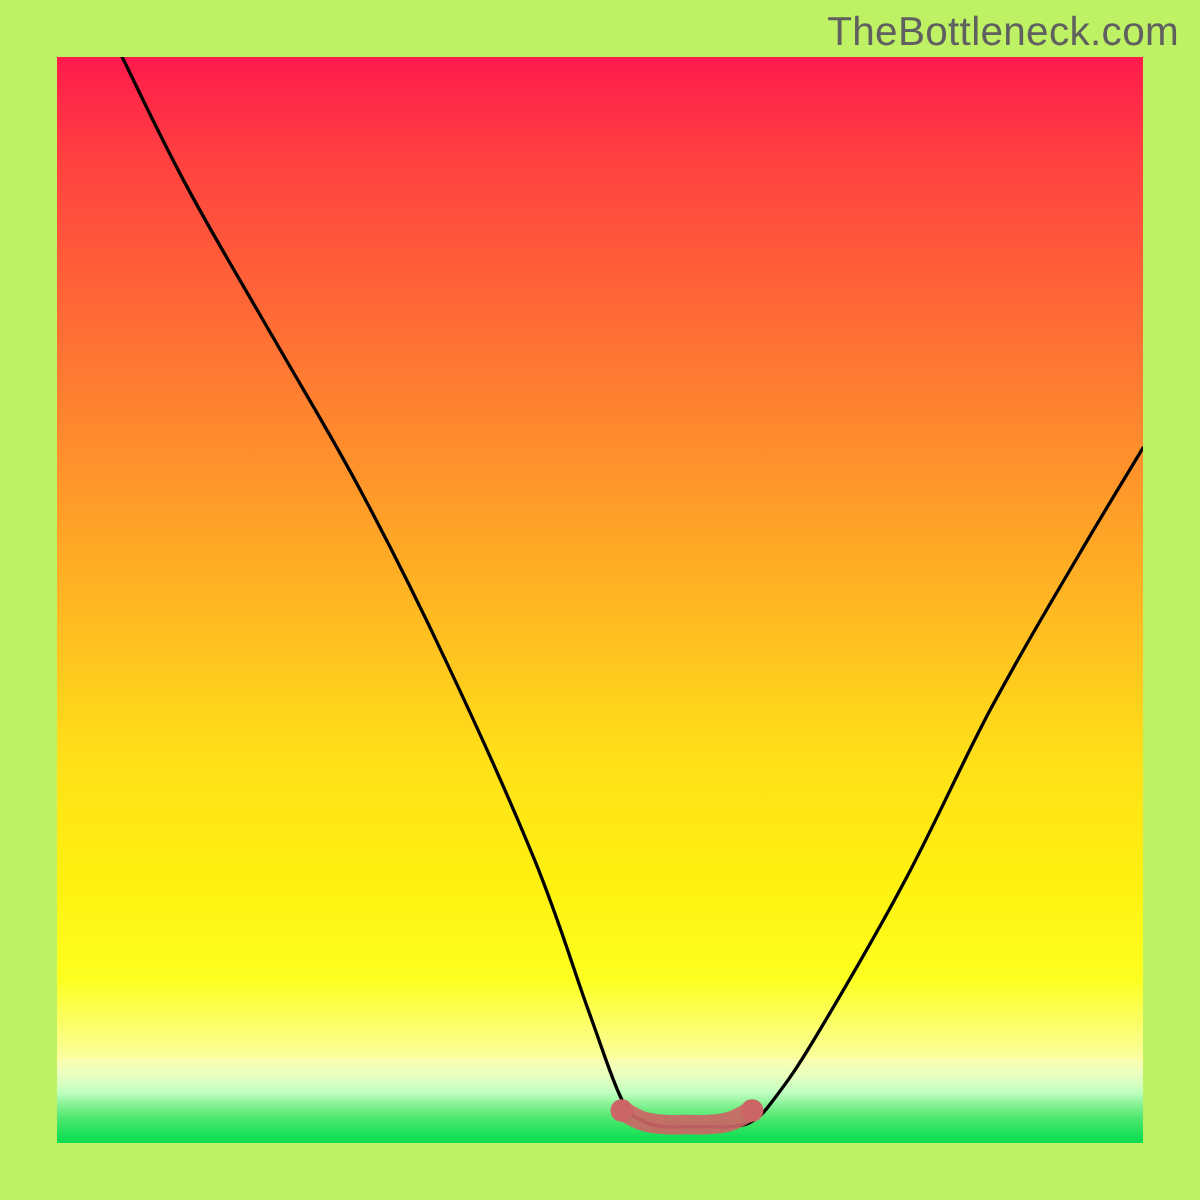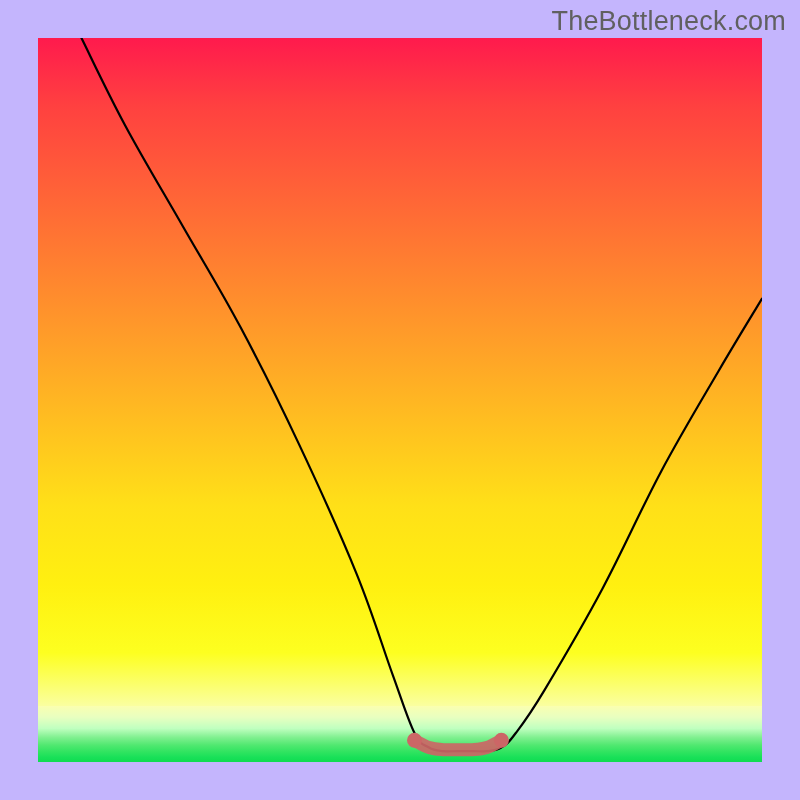--- a/index.html
+++ b/index.html
@@ -8,21 +8,21 @@
     width: 800px;
     height: 800px;
     background: #000;
     overflow: hidden;
     font-family: Arial, Helvetica, sans-serif;
   }
   .frame {
     position: relative;
     width: 800px;
     height: 800px;
-    background: #c4b5fd;
+    background: #bef264;
   }
   .watermark {
     position: absolute;
     top: 6px;
     right: 14px;
     color: #606060;
     font-size: 27px;
     font-weight: 500;
     letter-spacing: 0.2px;
     z-index: 20;

